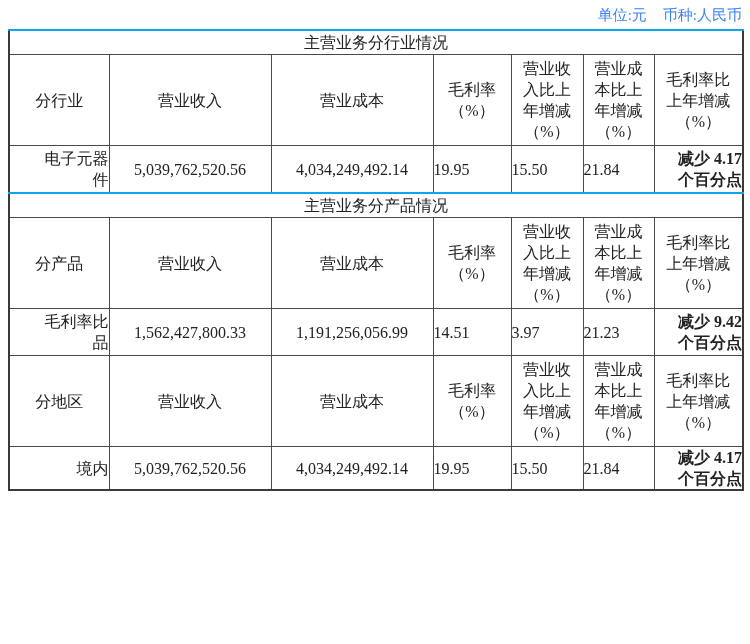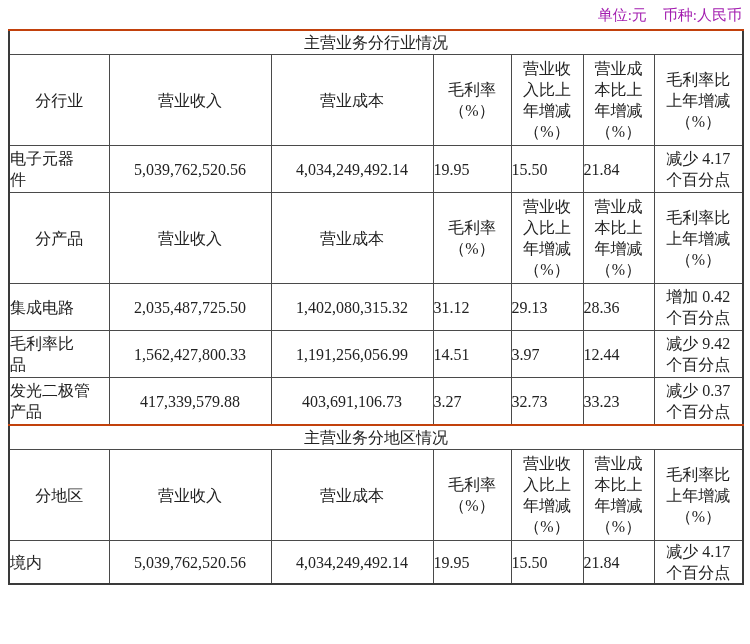--- a/index.html
+++ b/index.html
@@ -5,51 +5,51 @@
   html,body{margin:0;padding:0;background:#ffffff;}
   body{
     width:750px;height:644px;overflow:hidden;
     font-family:"Liberation Serif","DejaVu Serif",serif;
     color:#222222;
   }
   .page{padding:4px 8px 0 8px;}
   .note{
     width:734px;height:22px;text-align:right;
     font-size:15px;line-height:22px;margin-bottom:3px;
-    color:#a21caf;
+    color:#3b82f6;
   }
   .note .gap{display:inline-block;width:16px;}
   table.fin{
     border-collapse:collapse;table-layout:fixed;width:734px;
     border:2px solid #3a3a3a;
   }
   table.fin td{
     border:1px solid #4a4a4a;
     font-size:16px;
     white-space:pre-line;
     overflow:hidden;
     vertical-align:middle;
     padding:0;
   }
   tr.sec td{
-    border-top:2px solid #c2410c;
+    border-top:2px solid #0ea5e9;
     height:23px;line-height:21px;
     text-align:center;
   }
   tr.hdr td{
     height:86px;line-height:21px;
     text-align:center;
     padding:2px 1px;
   }
   tr.row td{height:46px;line-height:21px;}
   tr.row.last td{height:40px;}
-  td.c1{text-align:left;padding:2px 2px 2px 4px;margin-left:19px;}
+  td.c1{text-align:right;padding:2px 2px 2px 4px;margin-left:19px;}
   td.num{text-align:center;padding-right:10px;}
   td.pct{text-align:left;padding-right:12px;}
-  td.chg{text-align:center;padding-left:6px;padding-right:2px;}
+  td.chg{text-align:right;padding-left:6px;padding-right:2px;font-weight:bold;}
 </style>
 </head>
 <body>
 
 <div class="page">
 
   <div class="note">
     <span>单位:元</span><span class="gap"></span><span>币种:人民币</span>
   </div>
 
@@ -91,74 +91,53 @@
 件</td>
         <td class="num">5,039,762,520.56</td>
         <td class="num">4,034,249,492.14</td>
         <td class="pct">19.95</td>
         <td class="pct">15.50</td>
         <td class="pct">21.84</td>
         <td class="chg">减少 4.17
 个百分点</td>
       </tr>
 
+      <tr class="sec">
+        <td colspan="7">主营业务分产品情况</td>
+      </tr>
       <tr class="hdr">
         <td>分产品</td>
         <td>营业收入</td>
         <td>营业成本</td>
         <td>毛利率
 （%）</td>
         <td>营业收
 入比上
 年增减
 （%）</td>
         <td>营业成
 本比上
 年增减
 （%）</td>
         <td>毛利率比
 上年增减
 （%）</td>
       </tr>
       <tr class="row">
-        <td class="c1">集成电路</td>
-        <td class="num">2,035,487,725.50</td>
-        <td class="num">1,402,080,315.32</td>
-        <td class="pct">31.12</td>
-        <td class="pct">29.13</td>
-        <td class="pct">28.36</td>
-        <td class="chg">增加 0.42
-个百分点</td>
-      </tr>
-      <tr class="row">
         <td class="c1">毛利率比
 品</td>
         <td class="num">1,562,427,800.33</td>
         <td class="num">1,191,256,056.99</td>
         <td class="pct">14.51</td>
         <td class="pct">3.97</td>
-        <td class="pct">12.44</td>
+        <td class="pct">21.23</td>
         <td class="chg">减少 9.42
 个百分点</td>
       </tr>
-      <tr class="row">
-        <td class="c1">发光二极管
-产品</td>
-        <td class="num">417,339,579.88</td>
-        <td class="num">403,691,106.73</td>
-        <td class="pct">3.27</td>
-        <td class="pct">32.73</td>
-        <td class="pct">33.23</td>
-        <td class="chg">减少 0.37
-个百分点</td>
-      </tr>
 
-      <tr class="sec">
-        <td colspan="7">主营业务分地区情况</td>
-      </tr>
       <tr class="hdr">
         <td>分地区</td>
         <td>营业收入</td>
         <td>营业成本</td>
         <td>毛利率
 （%）</td>
         <td>营业收
 入比上
 年增减
 （%）</td>

